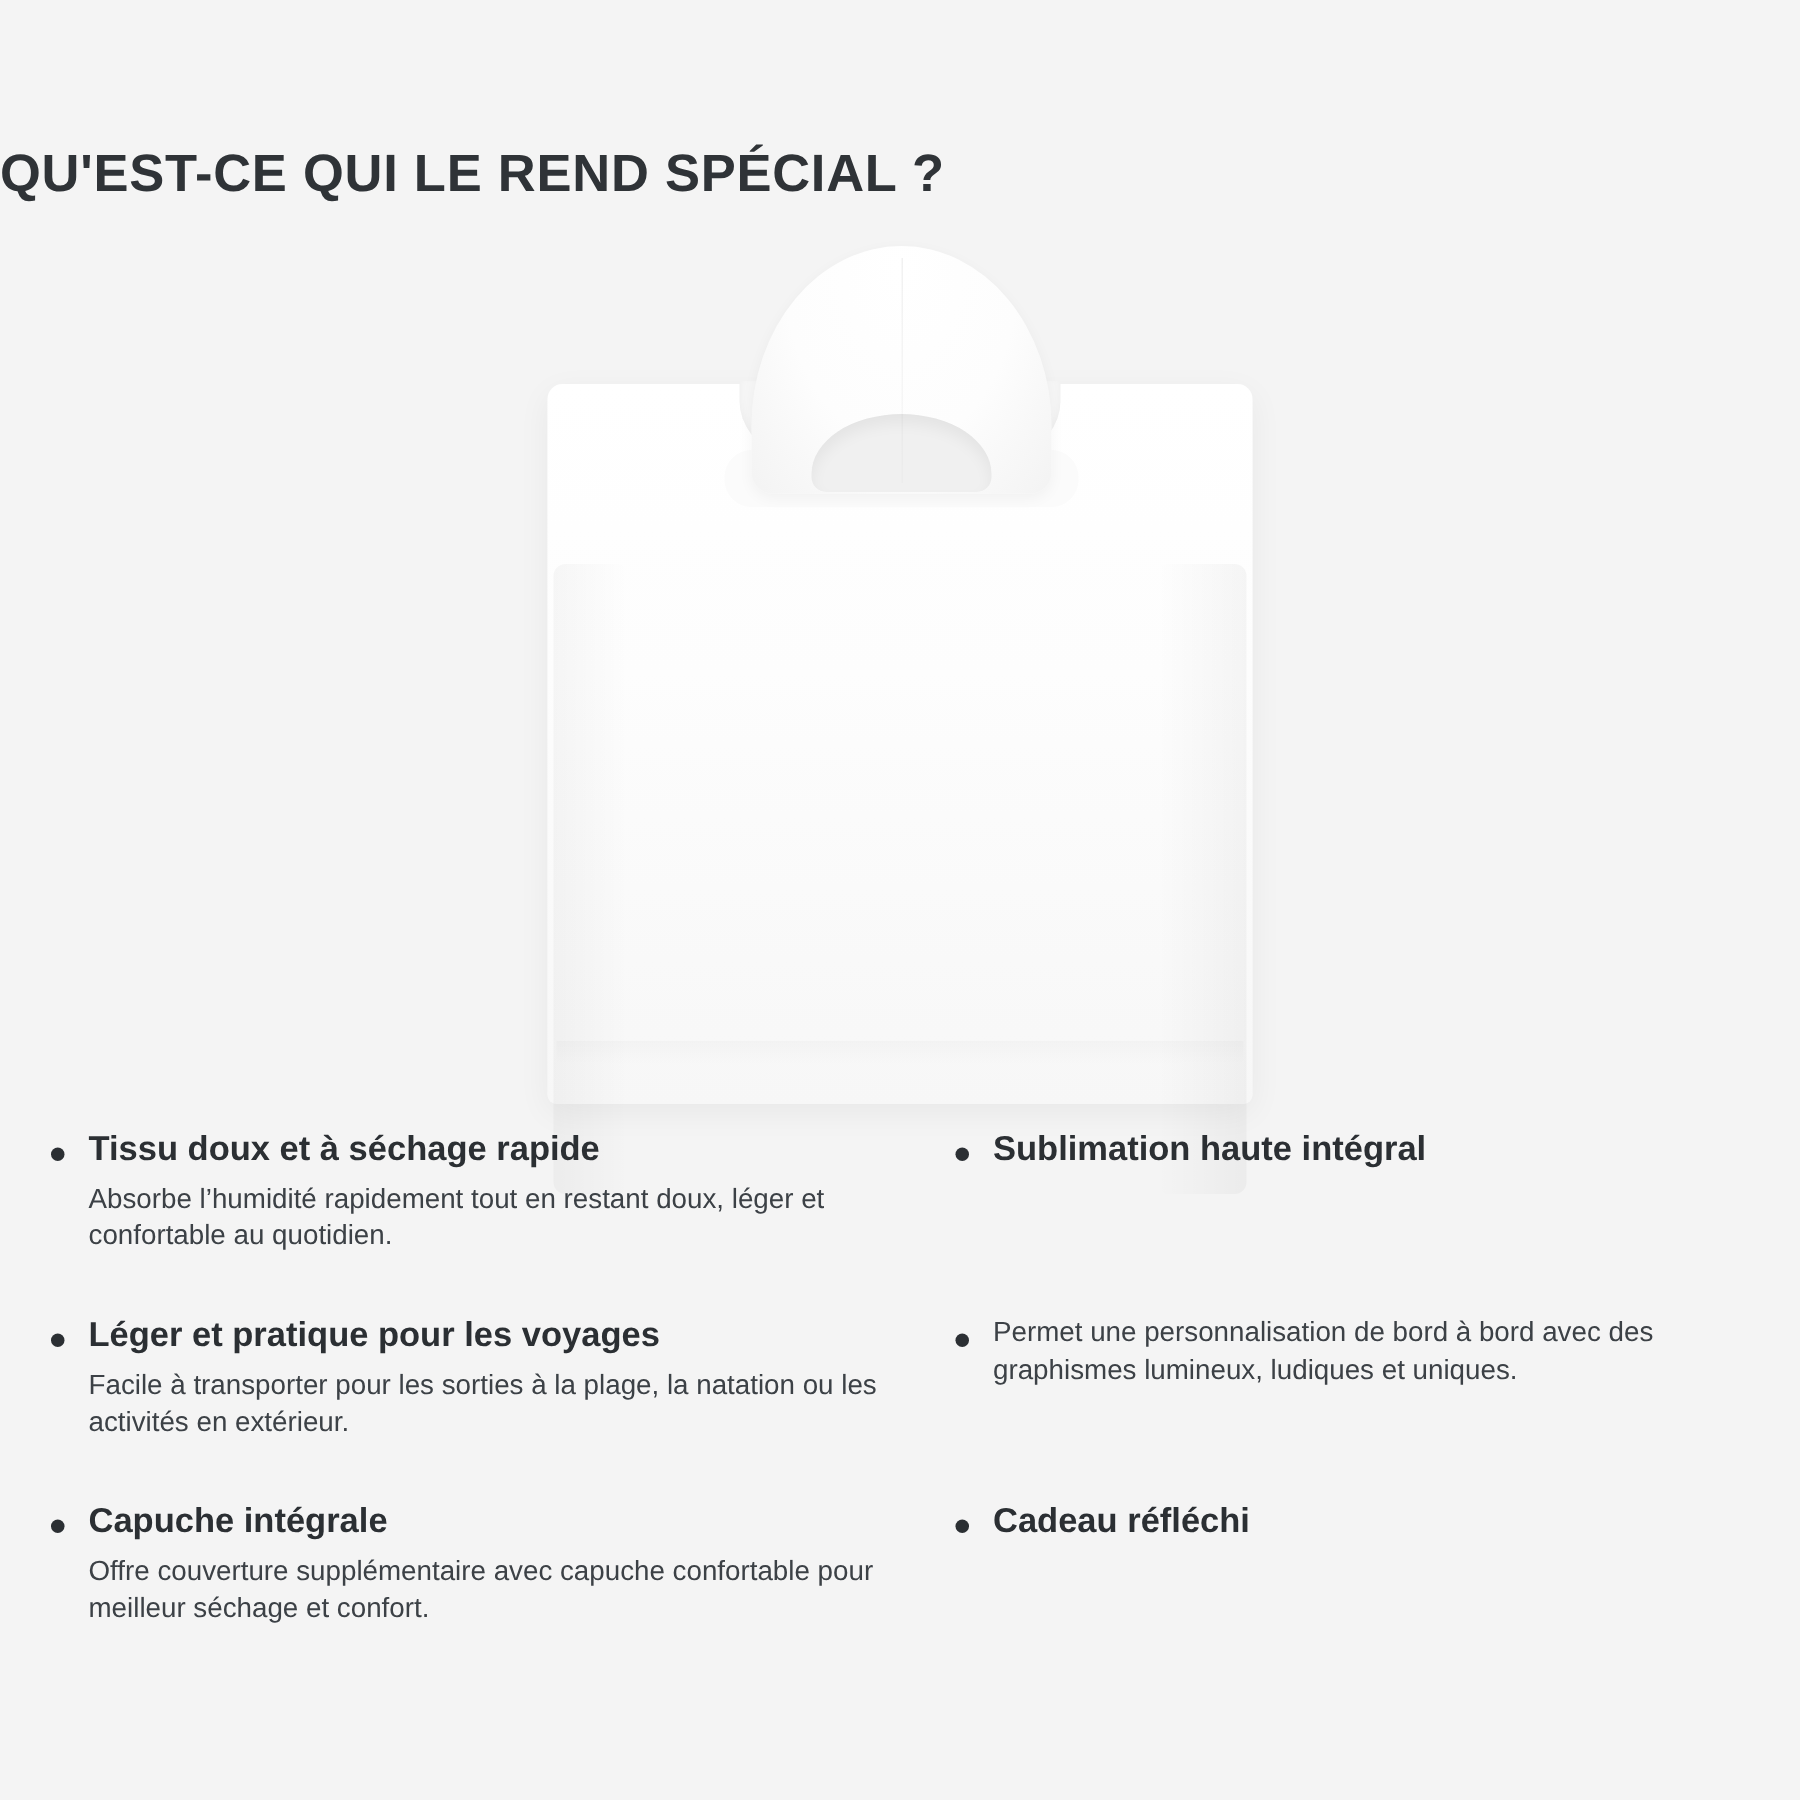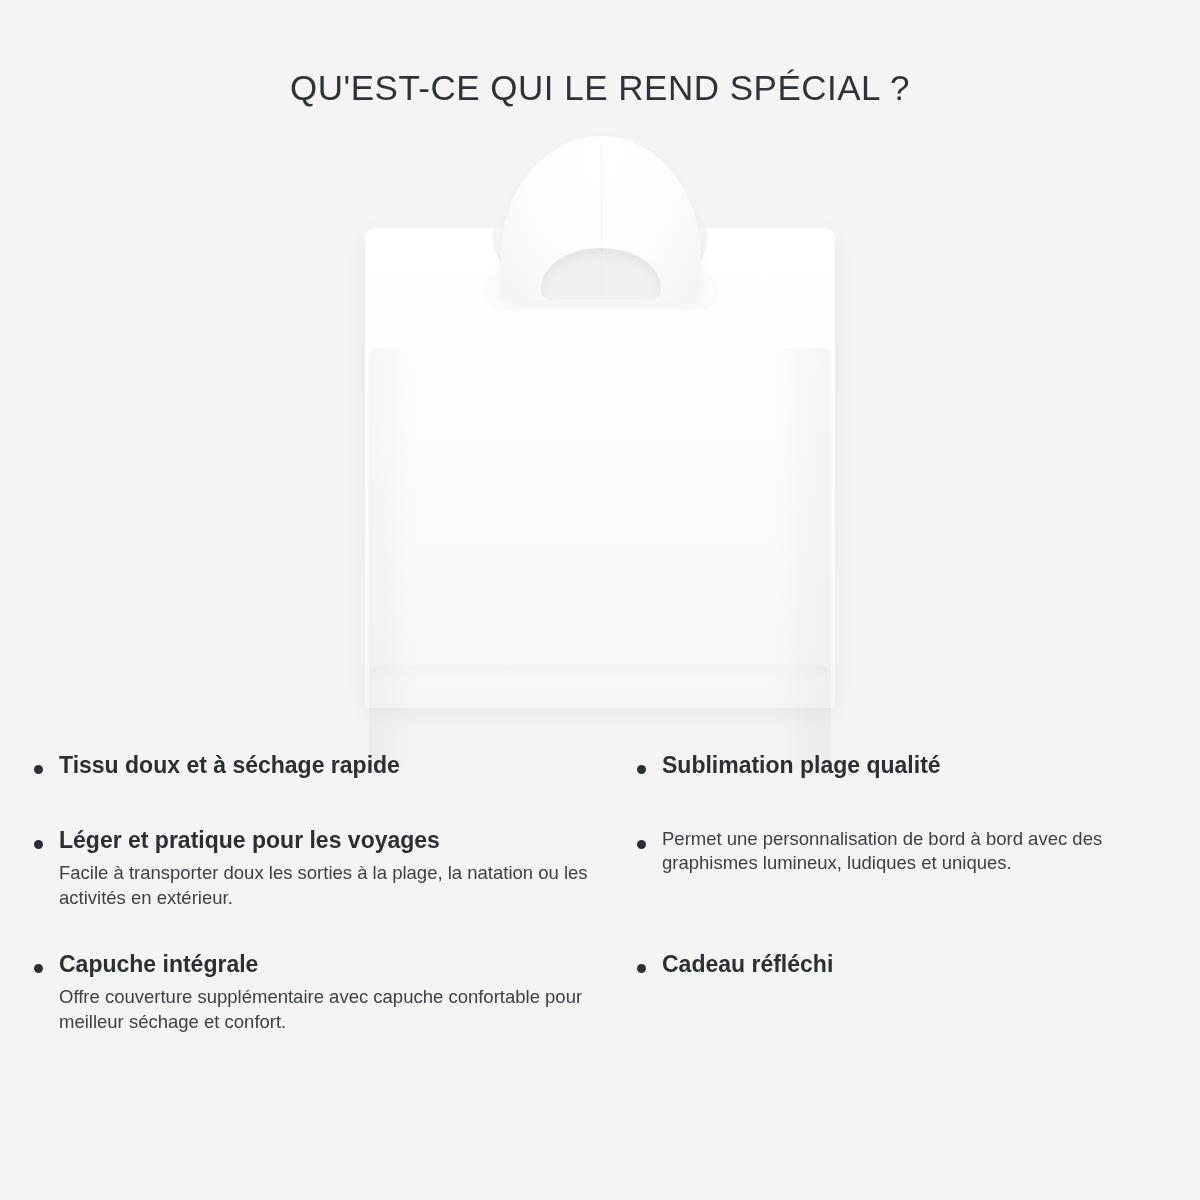--- a/index.html
+++ b/index.html
@@ -17,26 +17,25 @@
   }
 
   .page {
     width: 1200px;
     height: 1200px;
     position: relative;
     box-sizing: border-box;
   }
 
   .headline {
-    text-align: center;
     font-size: 35px;
-    font-weight: normal;
+    font-weight: bold;
     letter-spacing: 0.5px;
     color: #2f3337;
-    padding-top: 68px;
+    padding-top: 96px;
     margin: 0;
   }
 
   
   .hero {
     position: relative;
     width: 1200px;
     height: 600px;
     margin-top: 28px;
   }
@@ -211,35 +210,36 @@
       </div>
     </div>
   </div>
 
   <div class="features">
 
     <div class="feature">
       <span class="bullet"></span>
       <div class="feature-text">
         <p class="feature-title">Tissu doux et à séchage rapide</p>
-      </div>
-    </div>
-
-    <div class="feature">
-      <span class="bullet"></span>
-      <div class="feature-text">
-        <p class="feature-title">Sublimation plage qualité</p>
+        <p class="feature-desc">Absorbe l’humidité rapidement tout en restant doux, léger et confortable au quotidien.</p>
+      </div>
+    </div>
+
+    <div class="feature">
+      <span class="bullet"></span>
+      <div class="feature-text">
+        <p class="feature-title">Sublimation haute intégral</p>
       </div>
     </div>
 
     <div class="feature">
       <span class="bullet"></span>
       <div class="feature-text">
         <p class="feature-title">Léger et pratique pour les voyages</p>
-        <p class="feature-desc">Facile à transporter doux les sorties à la plage, la natation ou les activités en extérieur.</p>
+        <p class="feature-desc">Facile à transporter pour les sorties à la plage, la natation ou les activités en extérieur.</p>
       </div>
     </div>
 
     <div class="feature">
       <span class="bullet"></span>
       <div class="feature-text">
         <p class="feature-desc">Permet une personnalisation de bord à bord avec des graphismes lumineux, ludiques et uniques.</p>
       </div>
     </div>
 

